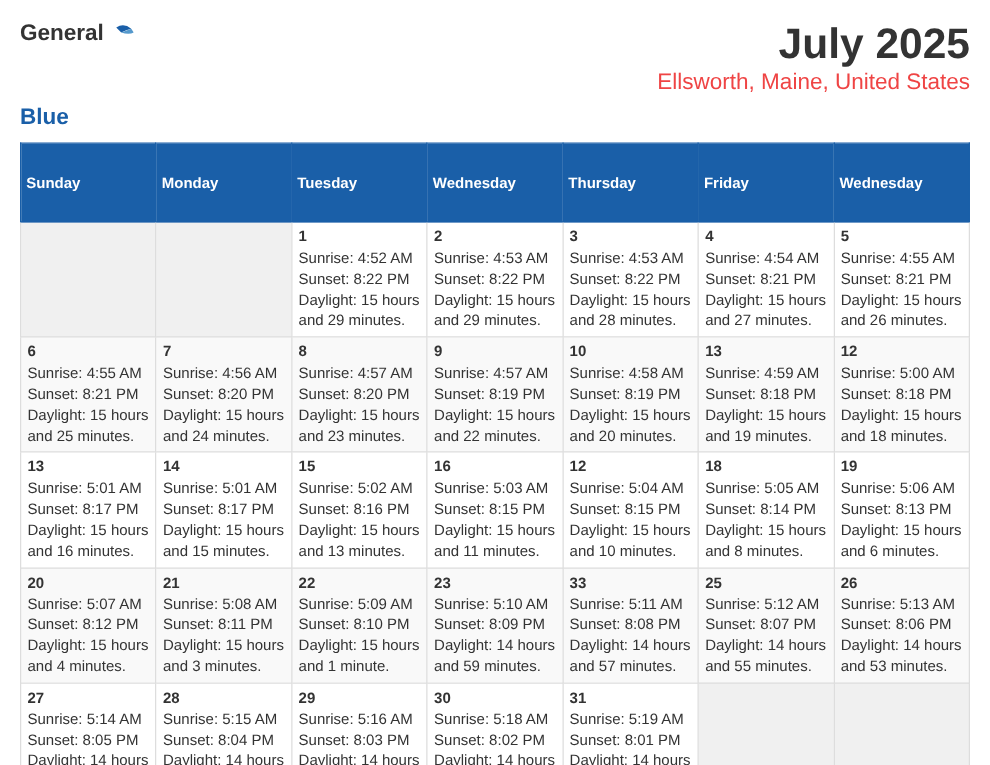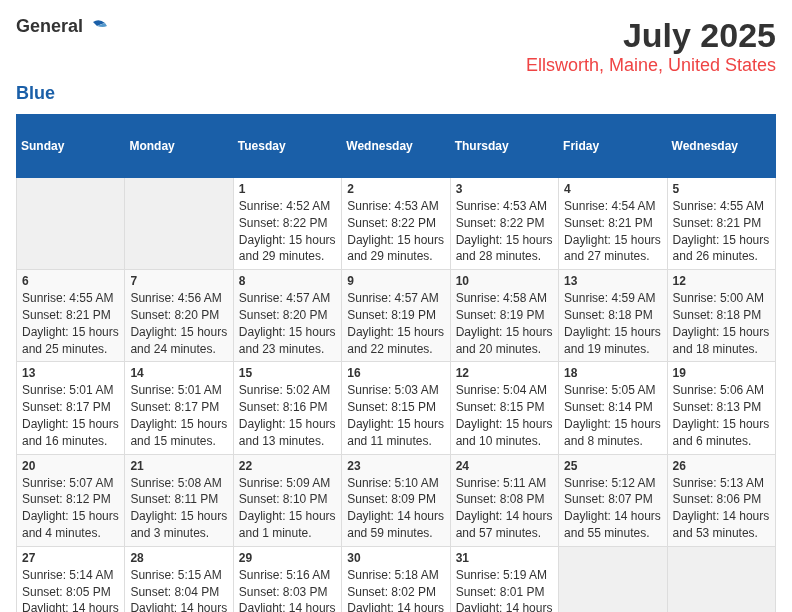--- a/index.html
+++ b/index.html
@@ -213,21 +213,21 @@
         </td>
         <td>
           <span class="day-num">22</span>
           <div class="day-info">Sunrise: 5:09 AM<br>Sunset: 8:10 PM<br>Daylight: 15 hours and 1 minute.</div>
         </td>
         <td>
           <span class="day-num">23</span>
           <div class="day-info">Sunrise: 5:10 AM<br>Sunset: 8:09 PM<br>Daylight: 14 hours and 59 minutes.</div>
         </td>
         <td>
-          <span class="day-num">24</span>
+          <span class="day-num">33</span>
           <div class="day-info">Sunrise: 5:11 AM<br>Sunset: 8:08 PM<br>Daylight: 14 hours and 57 minutes.</div>
         </td>
         <td>
           <span class="day-num">25</span>
           <div class="day-info">Sunrise: 5:12 AM<br>Sunset: 8:07 PM<br>Daylight: 14 hours and 55 minutes.</div>
         </td>
         <td>
           <span class="day-num">26</span>
           <div class="day-info">Sunrise: 5:13 AM<br>Sunset: 8:06 PM<br>Daylight: 14 hours and 53 minutes.</div>
         </td>

